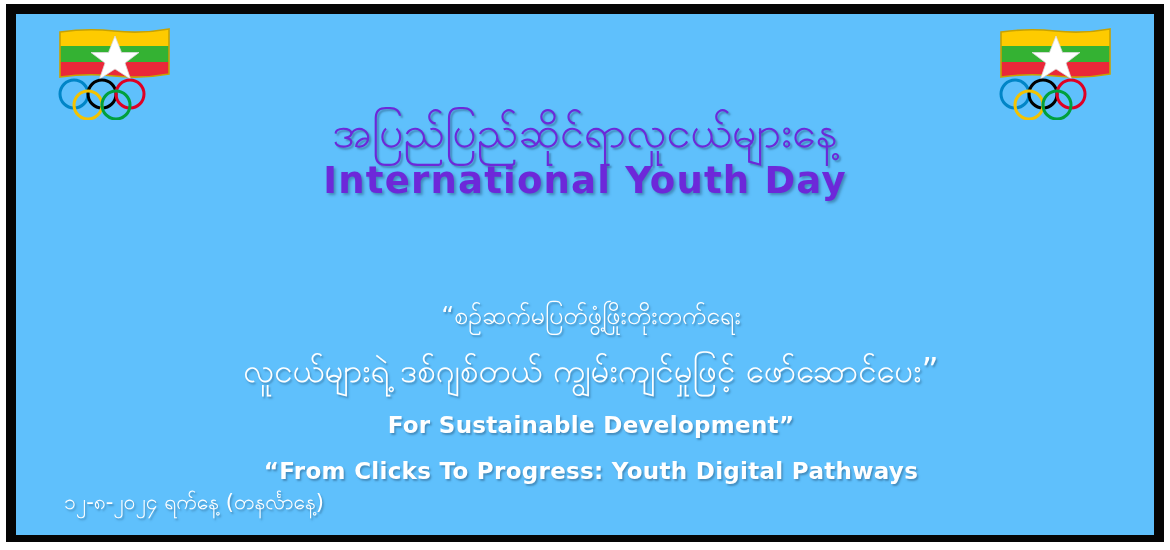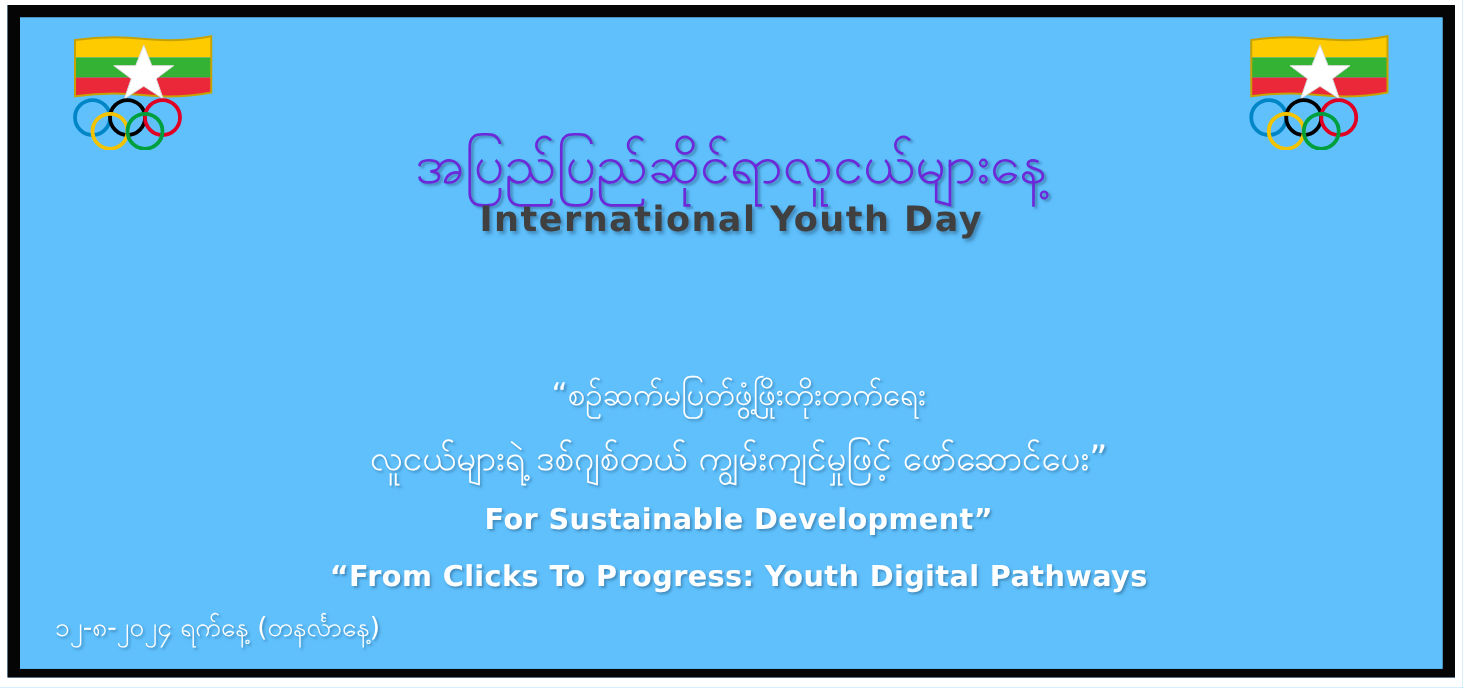--- a/index.html
+++ b/index.html
@@ -74,23 +74,23 @@
     font-size: 43px;
     line-height: 1.22;
     color: #6d28d9;
     font-weight: 400;
     letter-spacing: 0px;
     text-shadow: 2px 2px 2px rgba(40,90,130,0.55);
     white-space: nowrap;
   }
   #title-en {
     margin-top: 2px;
-    font-size: 28px;
+    font-size: 37px;
     line-height: 1.15;
-    color: #404040;
+    color: #6d28d9;
     font-weight: bold;
     letter-spacing: 1.2px;
     text-shadow: 2px 2px 3px rgba(40,90,130,0.55);
     white-space: nowrap;
   }
 
   
   #theme {
     position: absolute;
     top: 278px;
@@ -98,21 +98,21 @@
     right: 0;
     text-align: center;
   }
   .theme-my {
     color: #ffffff;
     font-weight: 400;
     text-shadow: 1.5px 1.5px 2px rgba(40,90,130,0.5);
     white-space: nowrap;
   }
   .theme-my.line1 { font-size: 25px; line-height: 1.9; }
-  .theme-my.line2 { font-size: 28px; line-height: 1.9; }
+  .theme-my.line2 { font-size: 33px; line-height: 1.9; }
 
   .theme-en {
     color: #ffffff;
     font-weight: bold;
     font-size: 23px;
     line-height: 2.0;
     letter-spacing: 0.3px;
     text-shadow: 1.5px 1.5px 2px rgba(40,90,130,0.5);
     white-space: nowrap;
   }
@@ -127,21 +127,21 @@
   }
   .footer-text {
     position: absolute;
     bottom: 0;
     color: #ffffff;
     font-size: 21px;
     font-weight: 400;
     text-shadow: 1.5px 1.5px 2px rgba(40,90,130,0.5);
     white-space: nowrap;
   }
-  #footer-date  { left: 28px; }
+  #footer-date  { left: 48px; }
   #footer-venue { right: 45px; }
 </style>
 </head>
 <body>
 
 <div id="banner-frame">
   <div id="banner-canvas">
 
     <div class="emblem left">
       <div class="flag-wrap">

